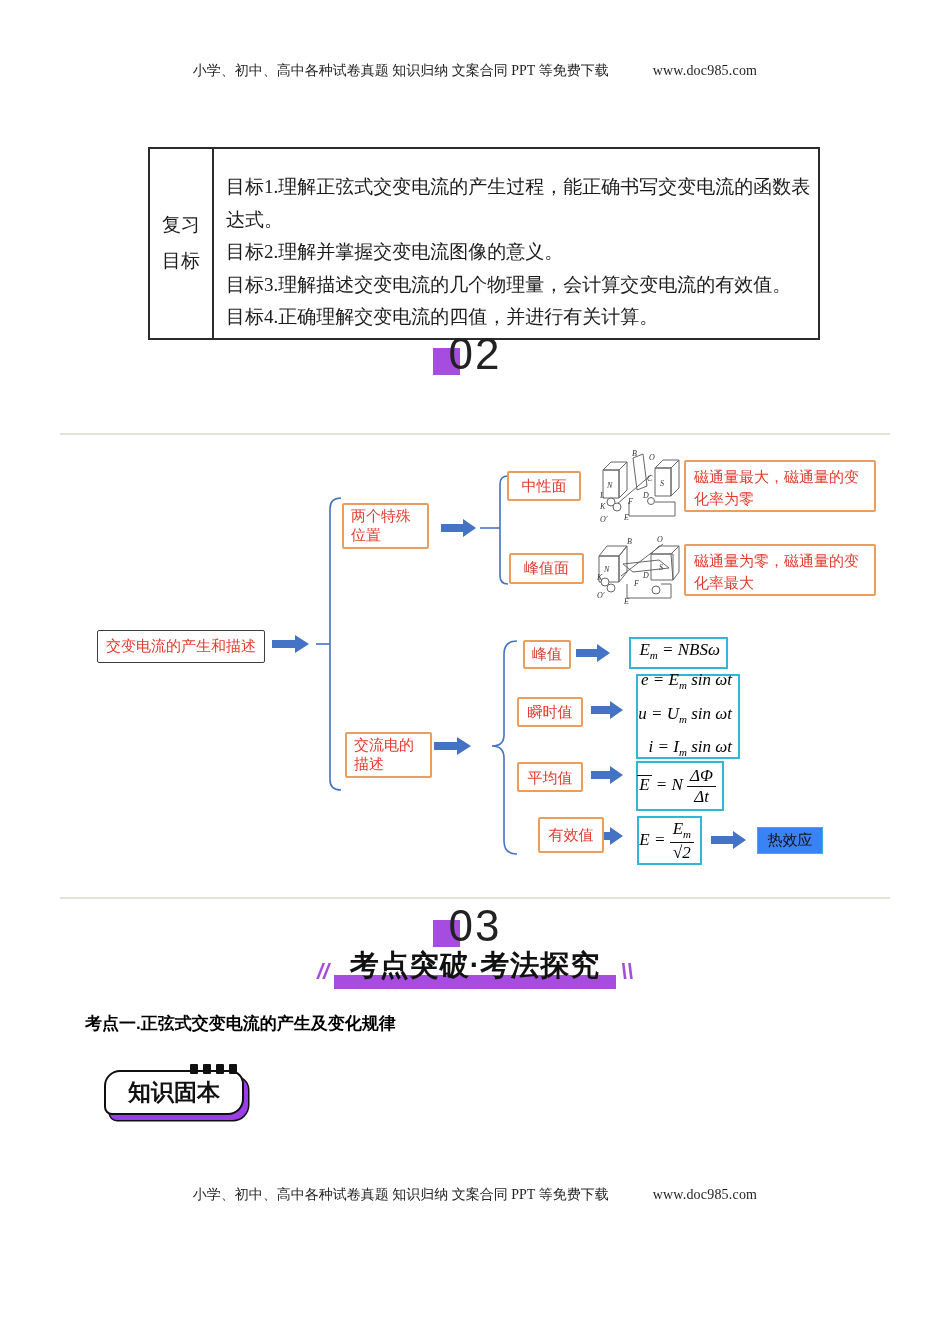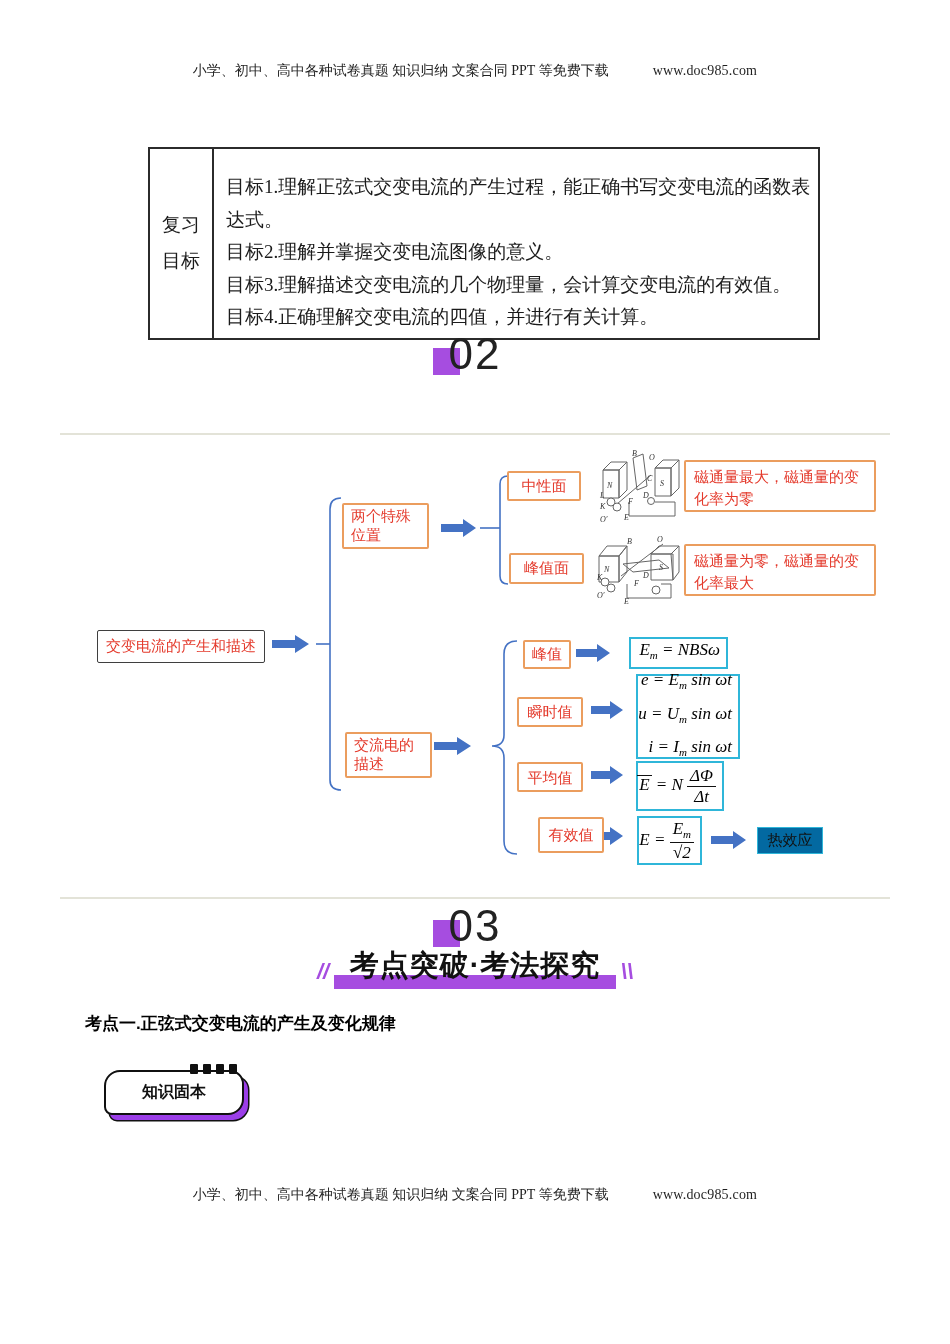--- a/index.html
+++ b/index.html
@@ -43,31 +43,31 @@
             font-family:"Liberation Sans","DejaVu Sans",sans-serif;}
   .f-box{position:absolute;box-sizing:border-box;border:2px solid #2fb6d9;background:#fff;color:#000;
          display:flex;flex-direction:column;justify-content:center;align-items:flex-end;
          font-family:"Liberation Serif","DejaVu Serif",serif;font-style:italic;font-size:17px;padding:1px 6px;}
   .f-box .fl{white-space:nowrap;line-height:27px;}
   .f-box sub{font-size:11px;font-style:italic;}
   .frac{display:inline-block;vertical-align:middle;text-align:center;line-height:1.05;}
   .frac .num{display:block;border-bottom:1.5px solid #111;padding:0 3px 1px;}
   .frac .den{display:block;padding:1px 3px 0;}
   .obar{display:inline-block;border-top:1.6px solid #111;padding:0 2px;line-height:1.1;}
-  .heat-box{position:absolute;box-sizing:border-box;border:1.5px solid #2fb6d9;background:#0369a1;color:#111;
+  .heat-box{position:absolute;box-sizing:border-box;border:1.5px solid #2fb6d9;background:#3b82f6;color:#111;
             font-size:15px;display:flex;align-items:center;justify-content:center;
             font-family:"Liberation Serif","DejaVu Serif",serif;}
 
   
   .exam-heading{position:absolute;left:85px;font-family:"Liberation Sans","DejaVu Sans",sans-serif;
                 font-size:17px;font-weight:bold;color:#000;}
   .badge{position:absolute;left:104px;width:140px;height:45px;background:#fff;border:2.5px solid #101010;
          border-radius:16px 14px 16px 8px;box-sizing:border-box;display:flex;align-items:center;justify-content:center;
          box-shadow:5px 6px 0 -1px #9b3ee8,5px 6px 0 0.5px #101010;}
-  .badge-text{font-family:"Liberation Sans","DejaVu Sans",sans-serif;font-size:16px;font-weight:bold;color:#111;}
+  .badge-text{font-family:"Liberation Sans","DejaVu Sans",sans-serif;font-size:23px;font-weight:bold;color:#111;}
   .badge-clips{position:absolute;top:-8px;left:84px;display:flex;gap:5px;}
   .badge-clips span{width:8px;height:10px;background:#101010;border-radius:1px;}
 
   .diag{position:absolute;}
   .diag text{font-family:"Liberation Serif","DejaVu Serif",serif;font-style:italic;font-size:8px;fill:#333;}
 </style>
 </head>
 <body>
 
 <div class="page">

